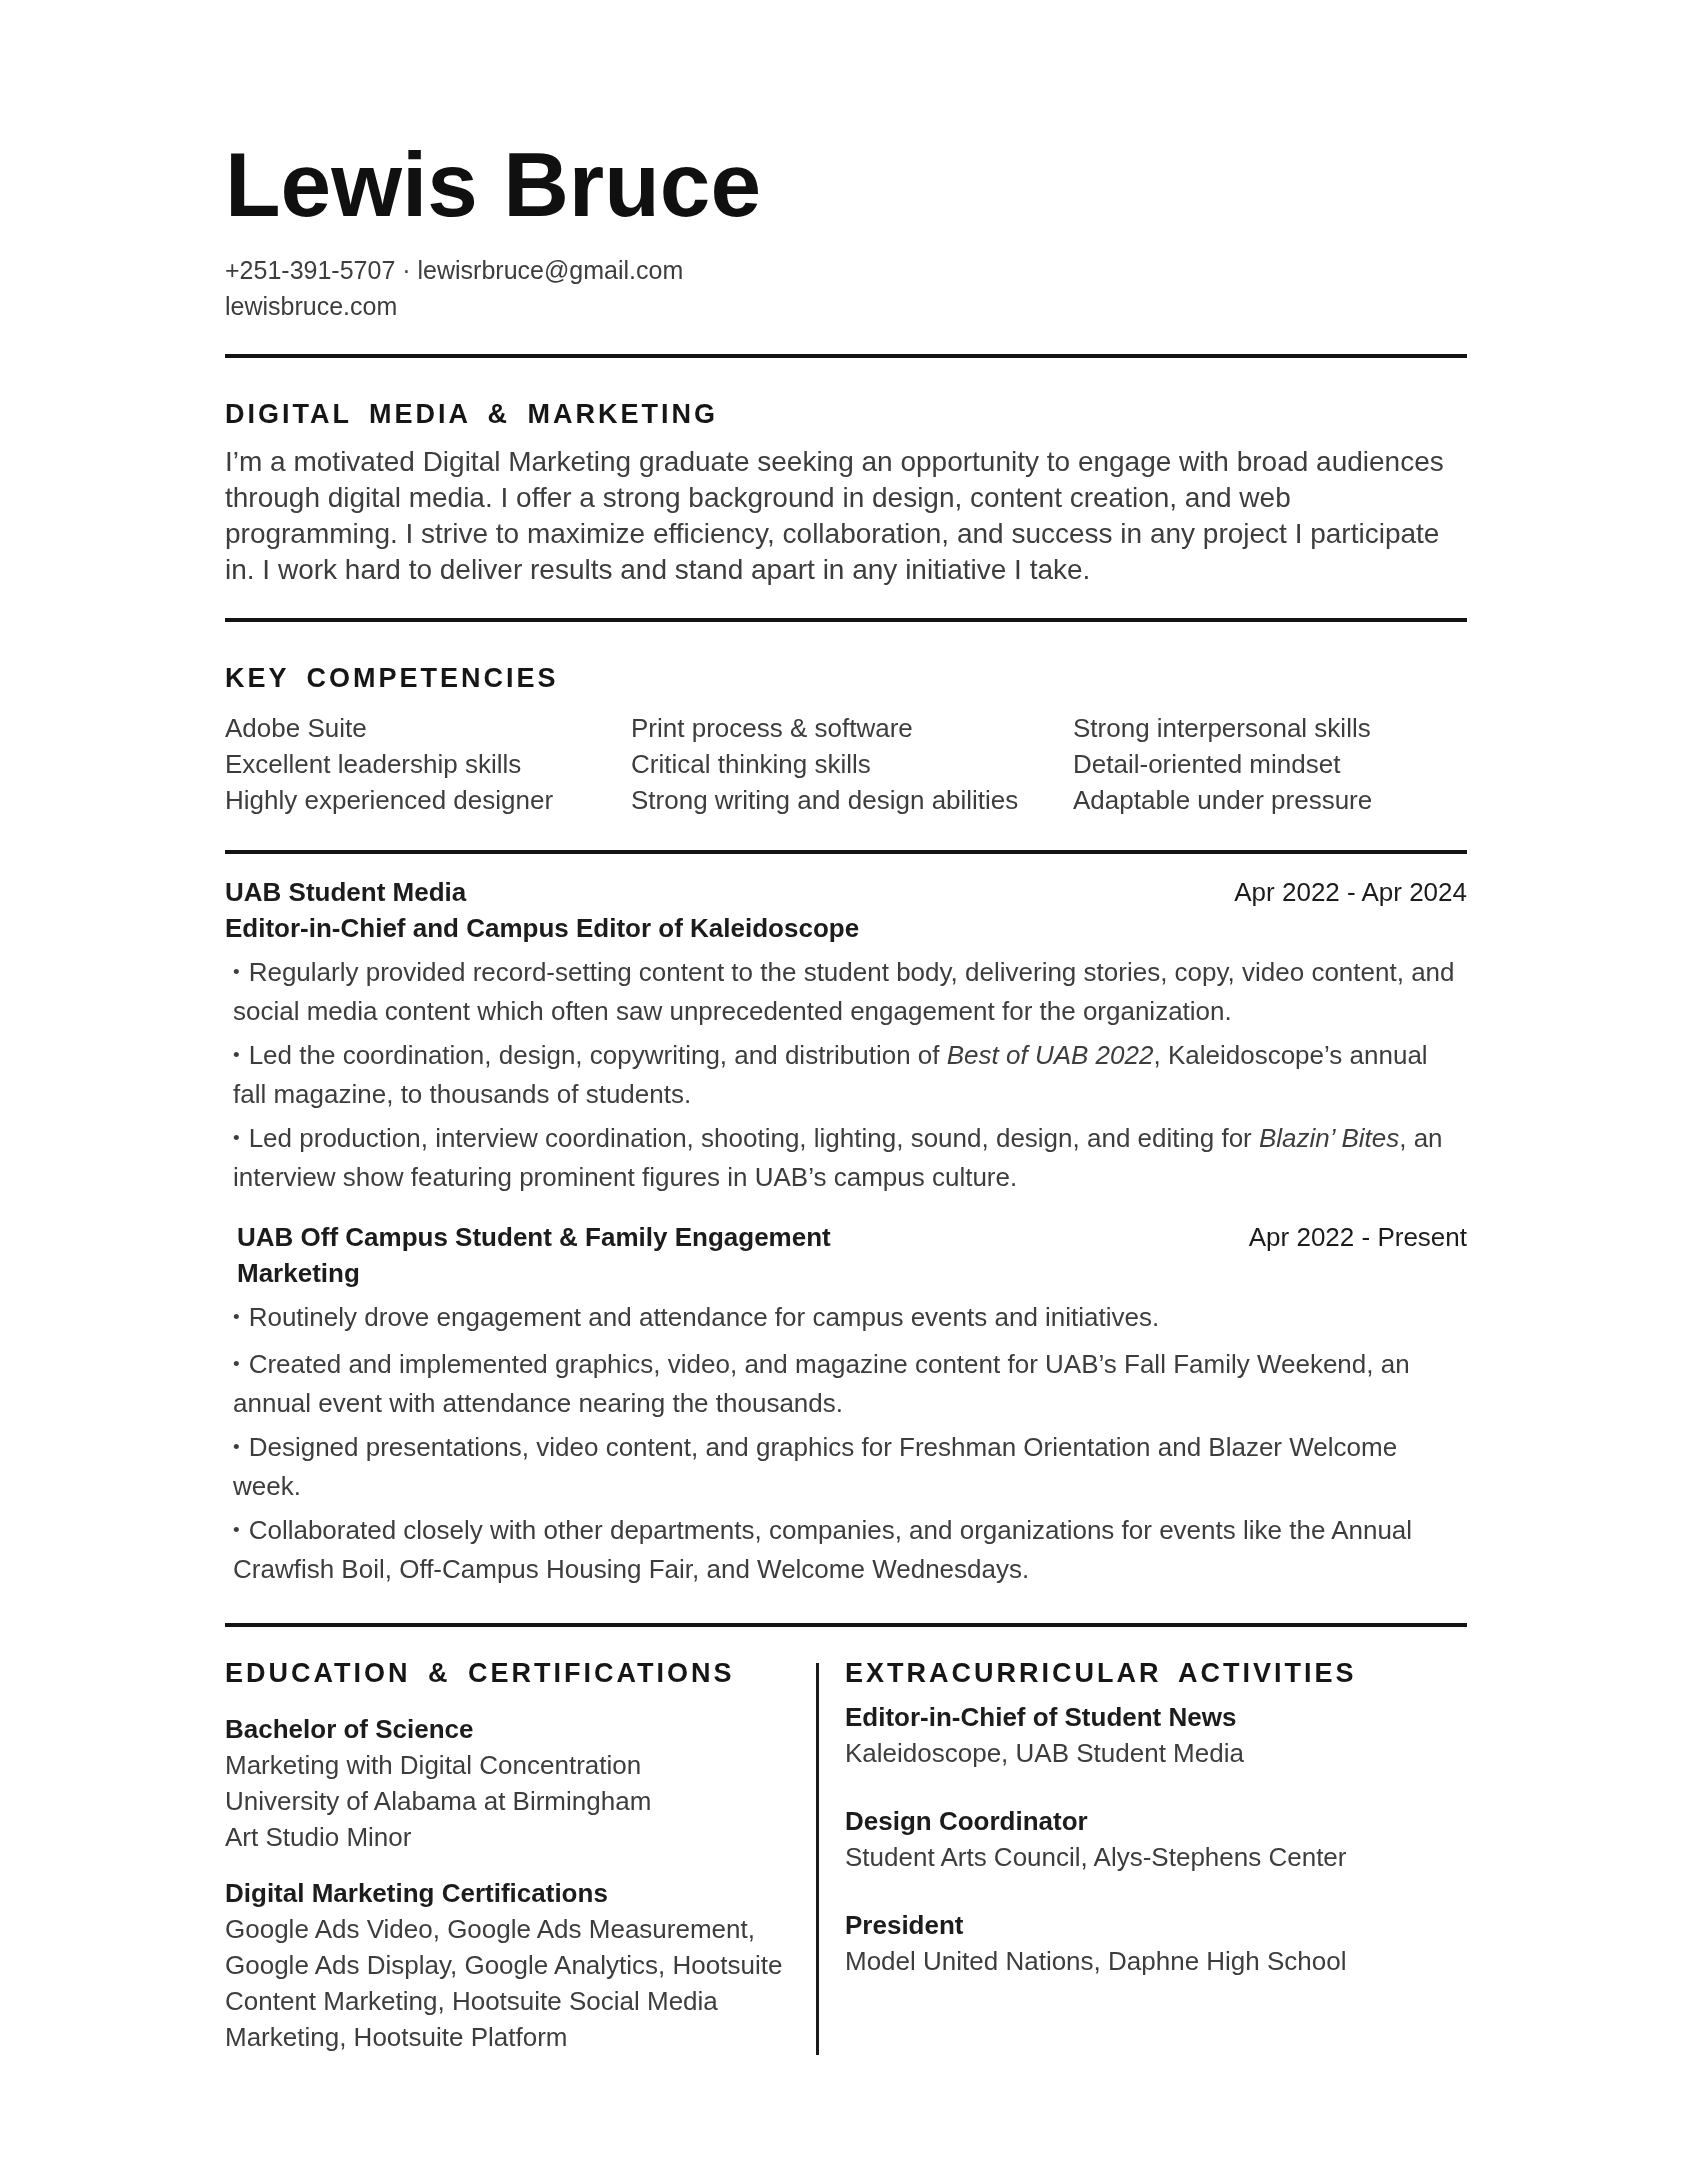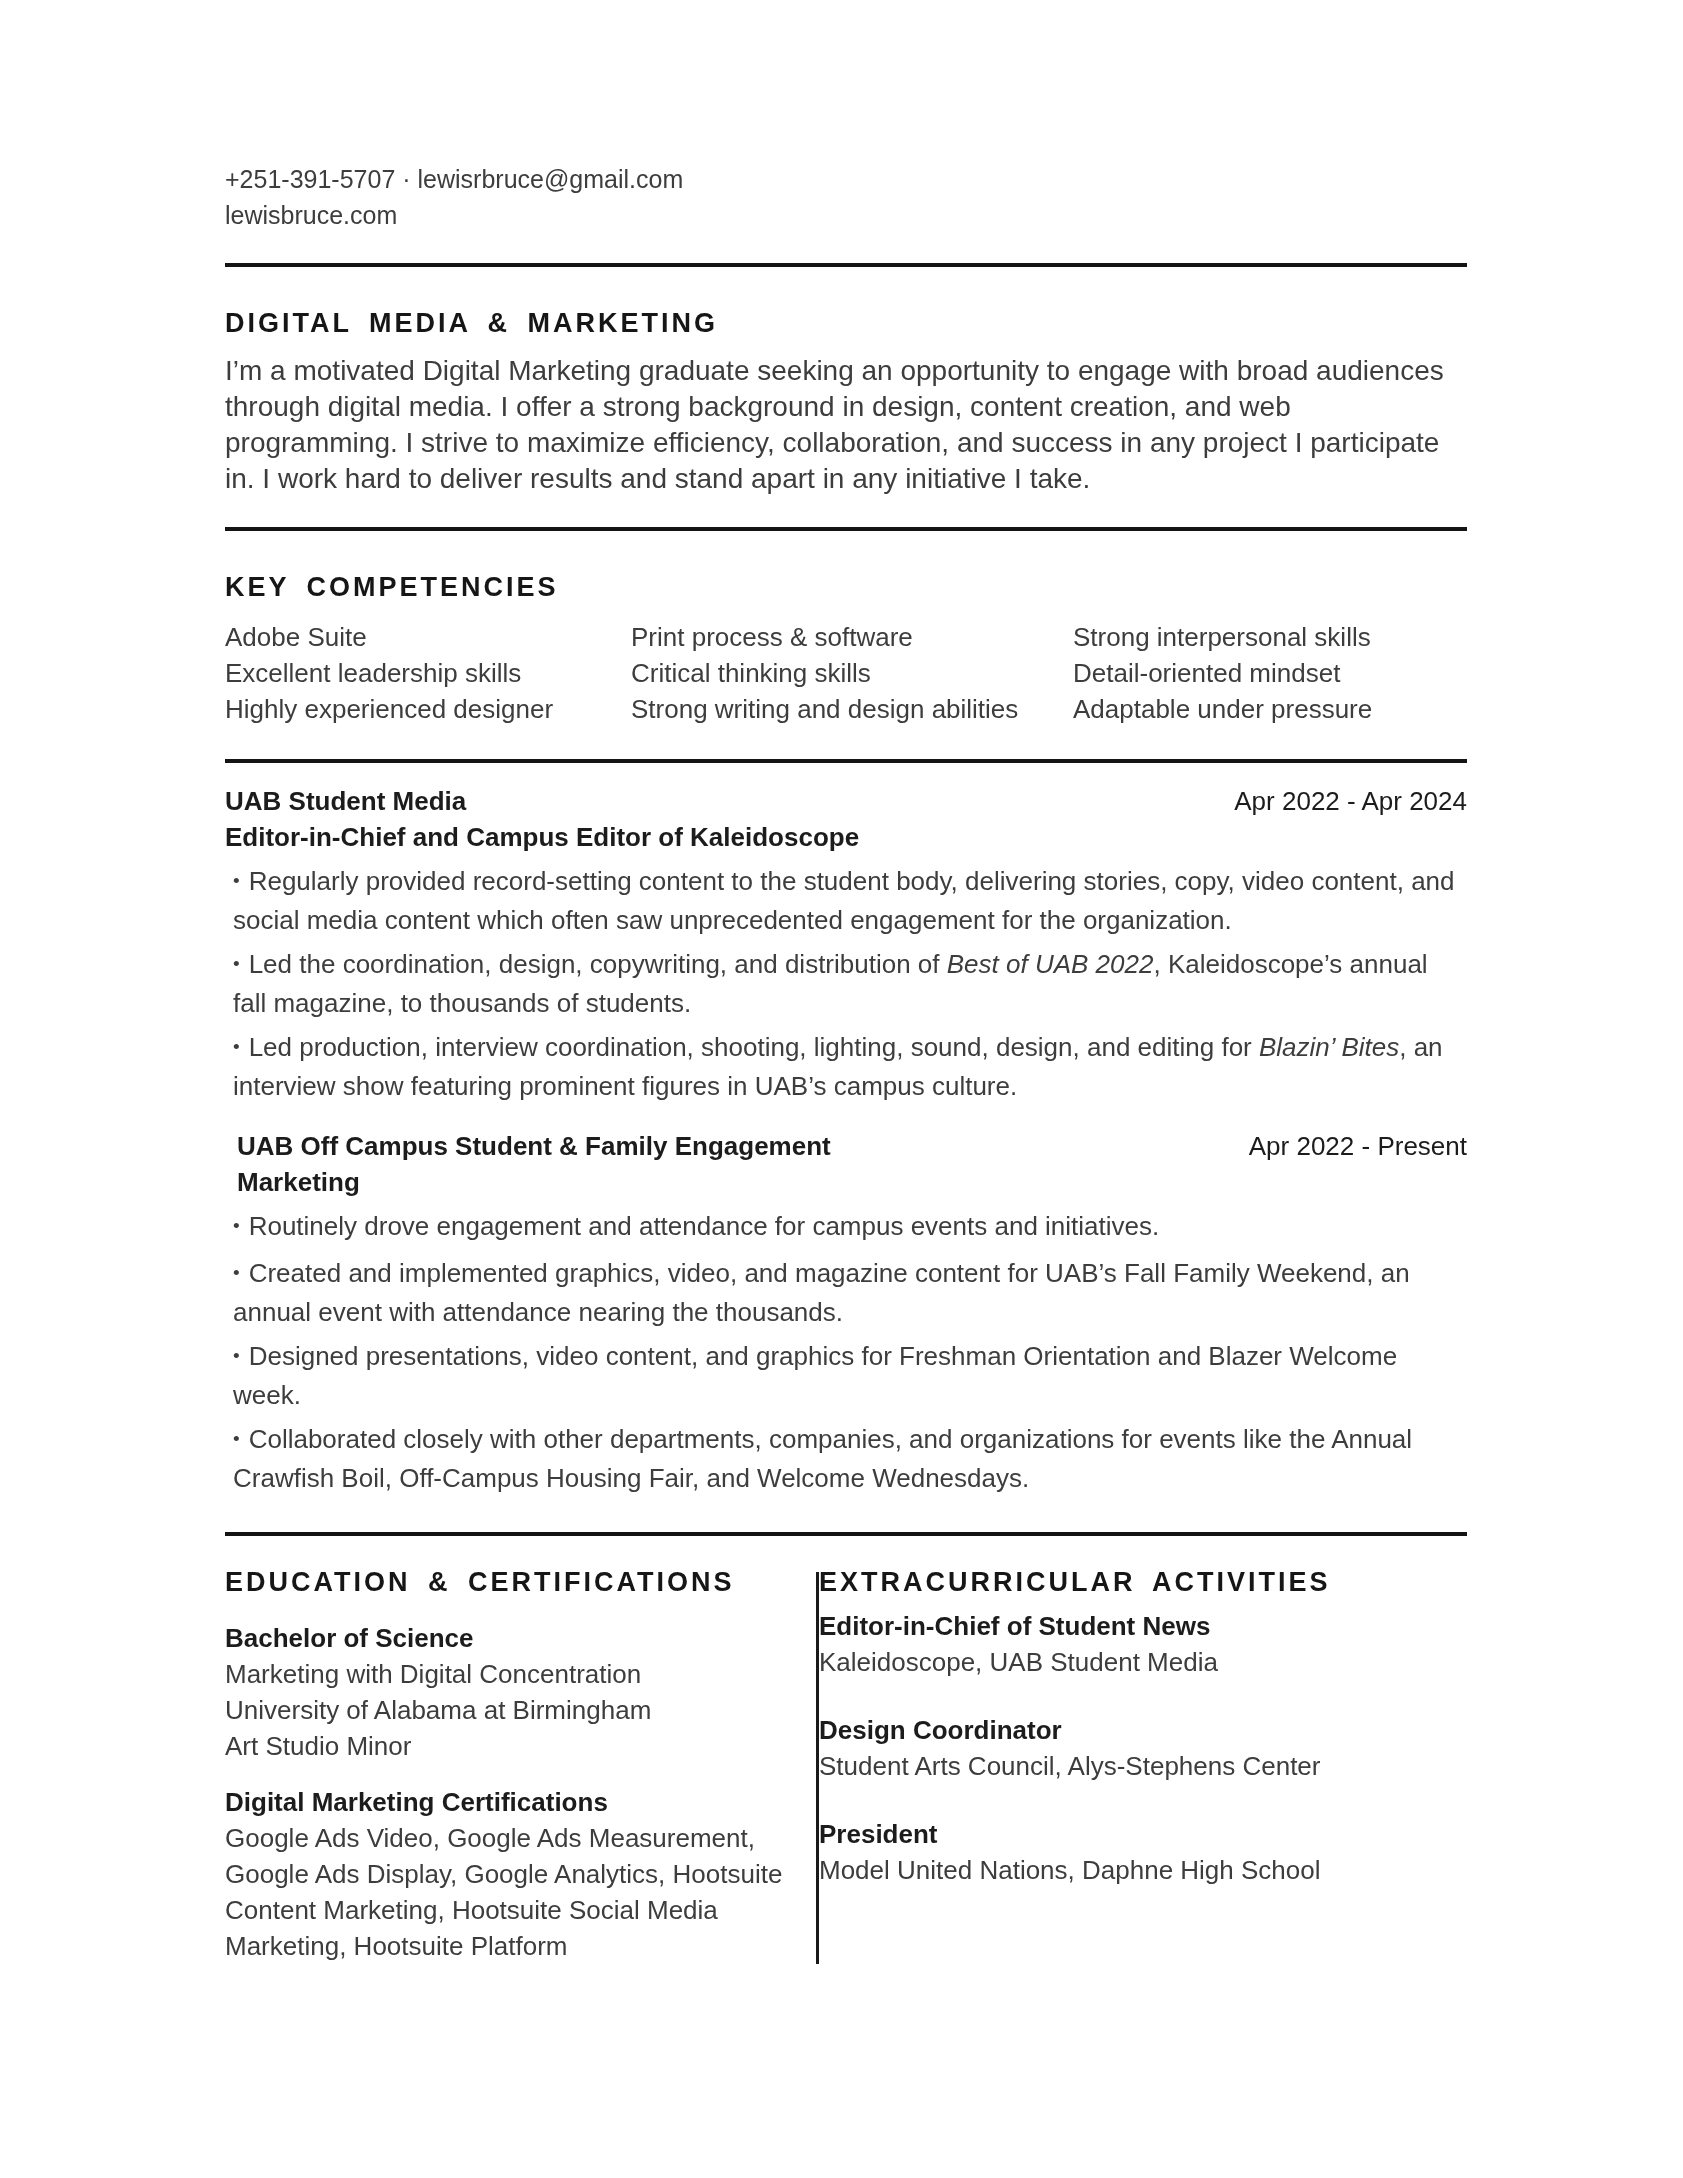--- a/index.html
+++ b/index.html
@@ -52,36 +52,37 @@
   .bullet { margin: 8px 0 0 8px; font-size: 26px; line-height: 36px; color: var(--body); }
   .marker { font-size: 19px; margin-right: 9px; position: relative; top: -3px; }
   .exp-hr { margin-top: 36px !important; }
 
   
   .bottom {
     margin-top: 0; display: grid; grid-template-columns: 591px 3px 1fr;
   }
   .vdivider { background: #1a1a1a; width: 3px; margin-top: 36px; }
   .bcol { padding-top: 0; }
-  .bcol-right { }
+  .bcol-right { padding-left: 26px; }
   .bcol h2.sec { margin-top: 30px; }
   .bitem { margin-top: 22px; }
   .bitem + .bitem { margin-top: 20px; }
   .btitle { font-size: 26px; line-height: 36px; font-weight: 700; color: var(--bold); }
   .bline { font-size: 26px; line-height: 36px; color: var(--body); }
   .bpara { font-size: 26px; line-height: 36px; color: var(--body); max-width: 566px; }
   .aitem { margin-top: 10px; }
   .aitem + .aitem { margin-top: 32px; }
 </style>
 </head>
 <body style="--heading: #161616; --body: #3d3d3d; --rule: #141414; --bold: #1c1c1c;">
 
 <div class="page">
 
   <header>
+    <h1 class="name">Lewis Bruce</h1>
     <div class="contact">
       <div>+251-391-5707 · lewisrbruce@gmail.com</div>
       <div>lewisbruce.com</div>
     </div>
   </header>
 
   <hr class="rule">
 
   <section class="summary-wrap">
     <h2 class="sec">DIGITAL MEDIA &amp; MARKETING</h2>

